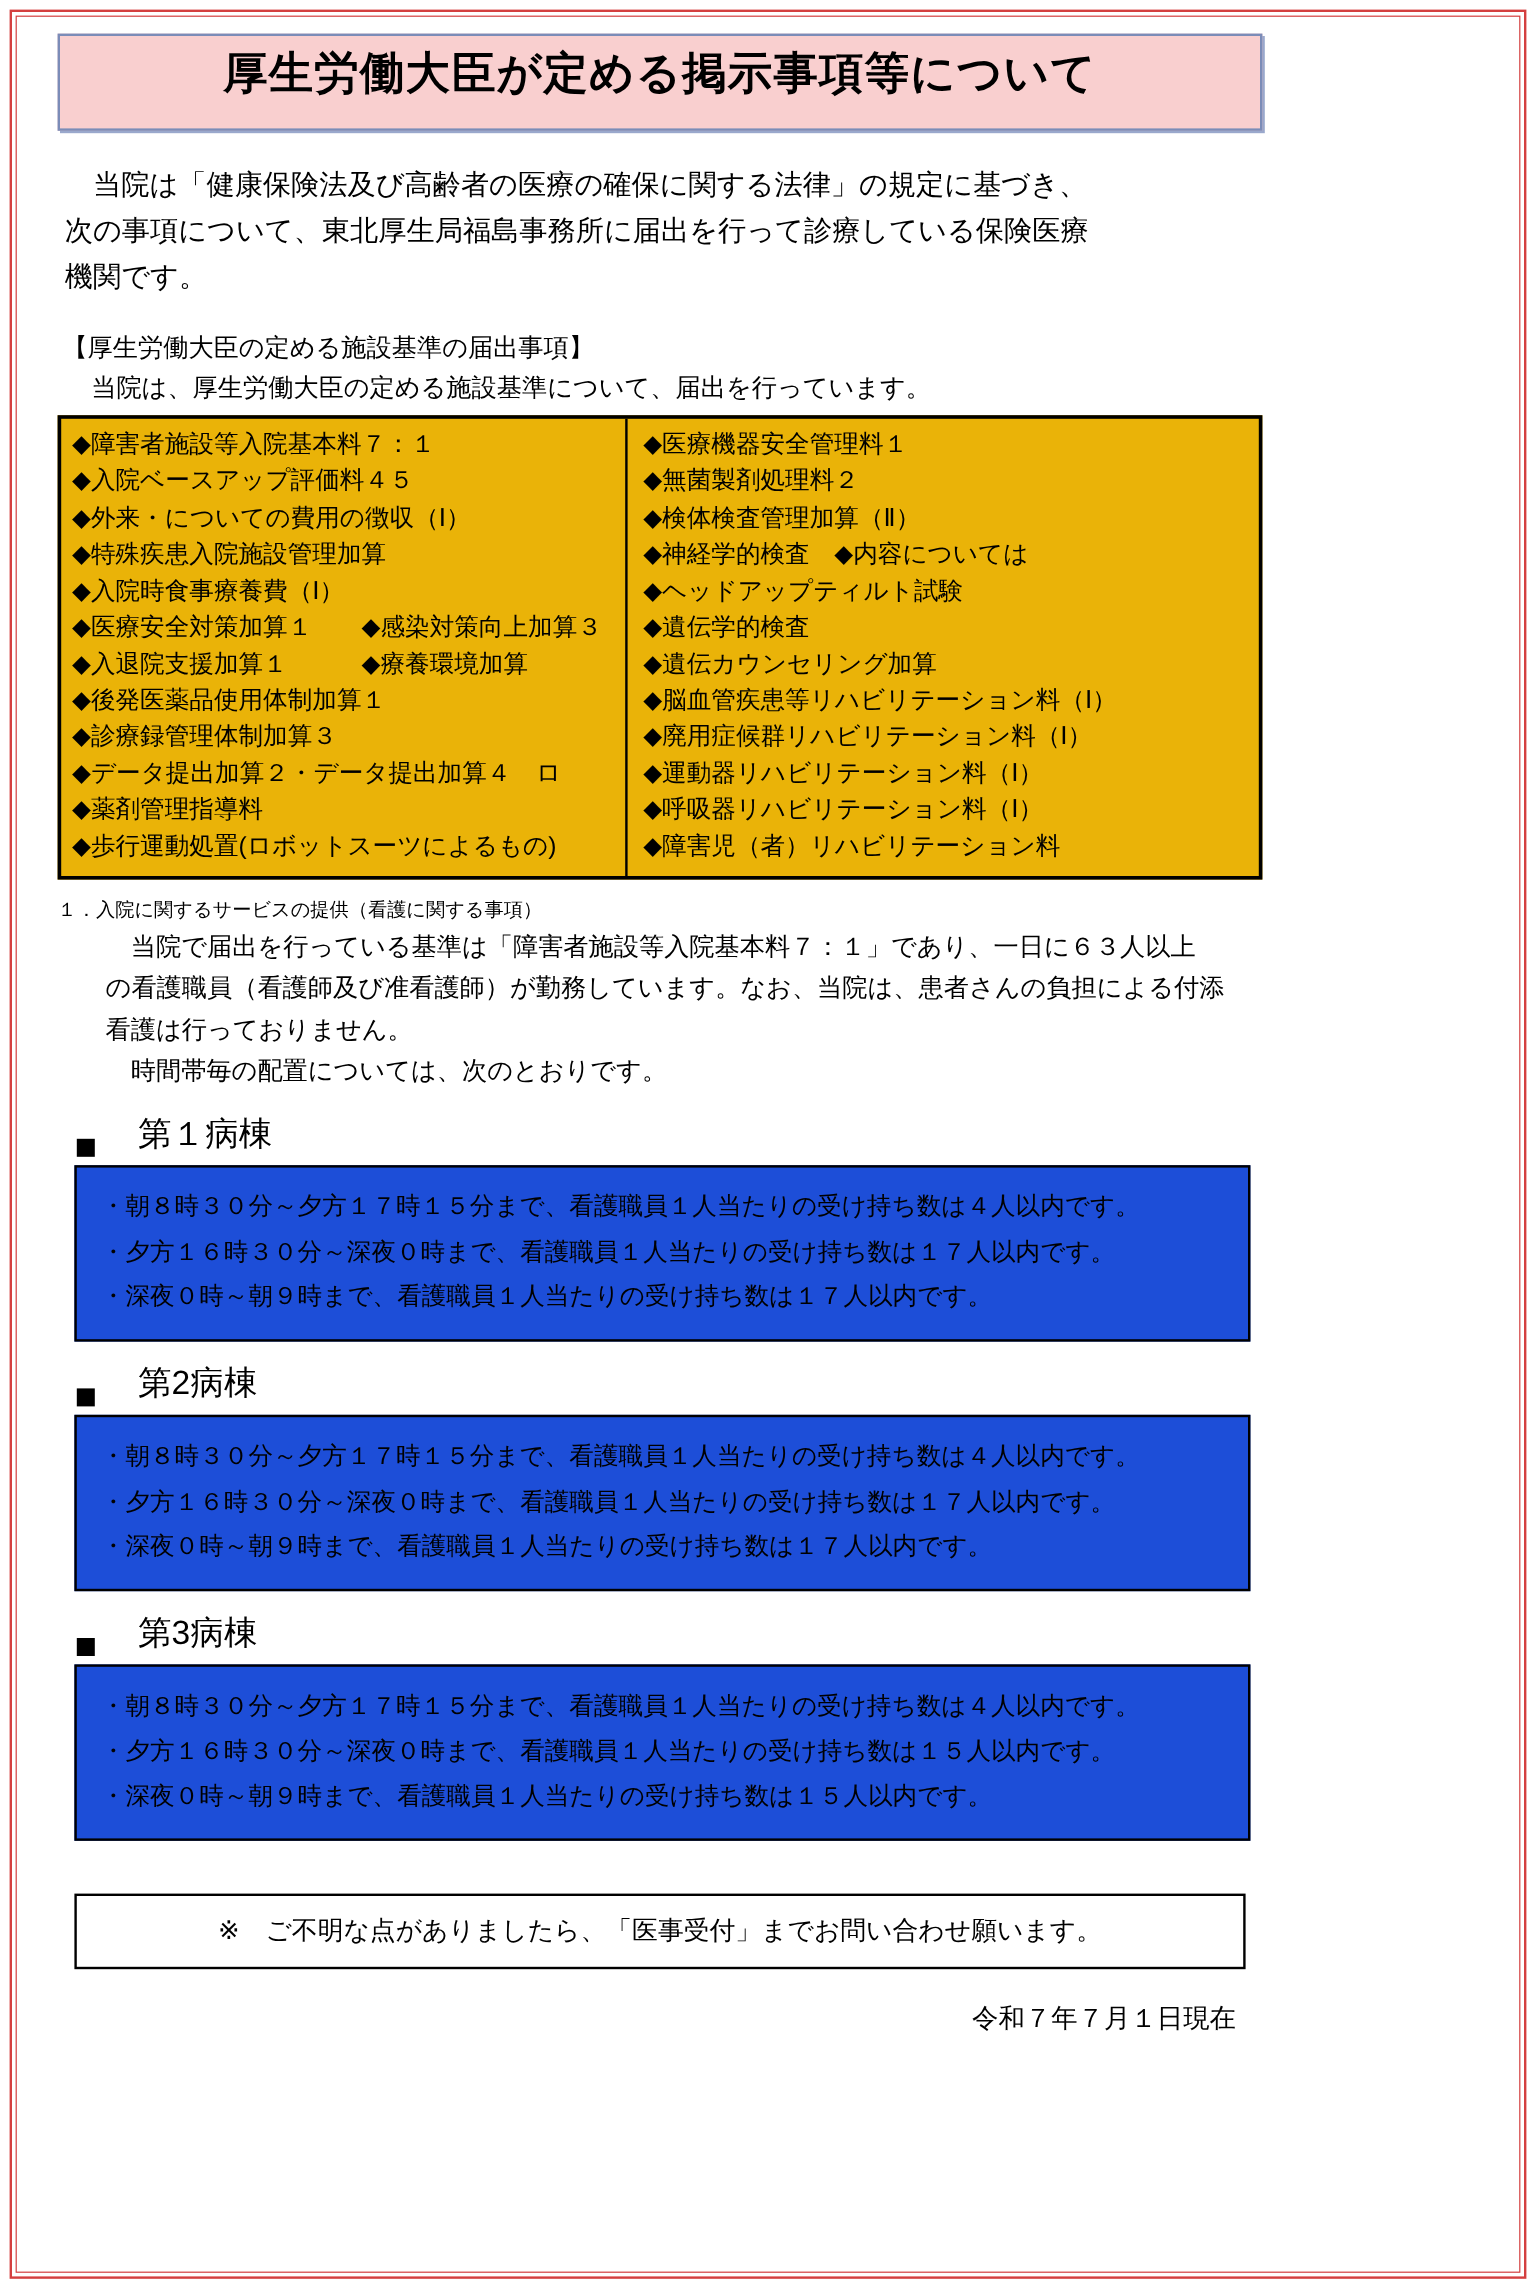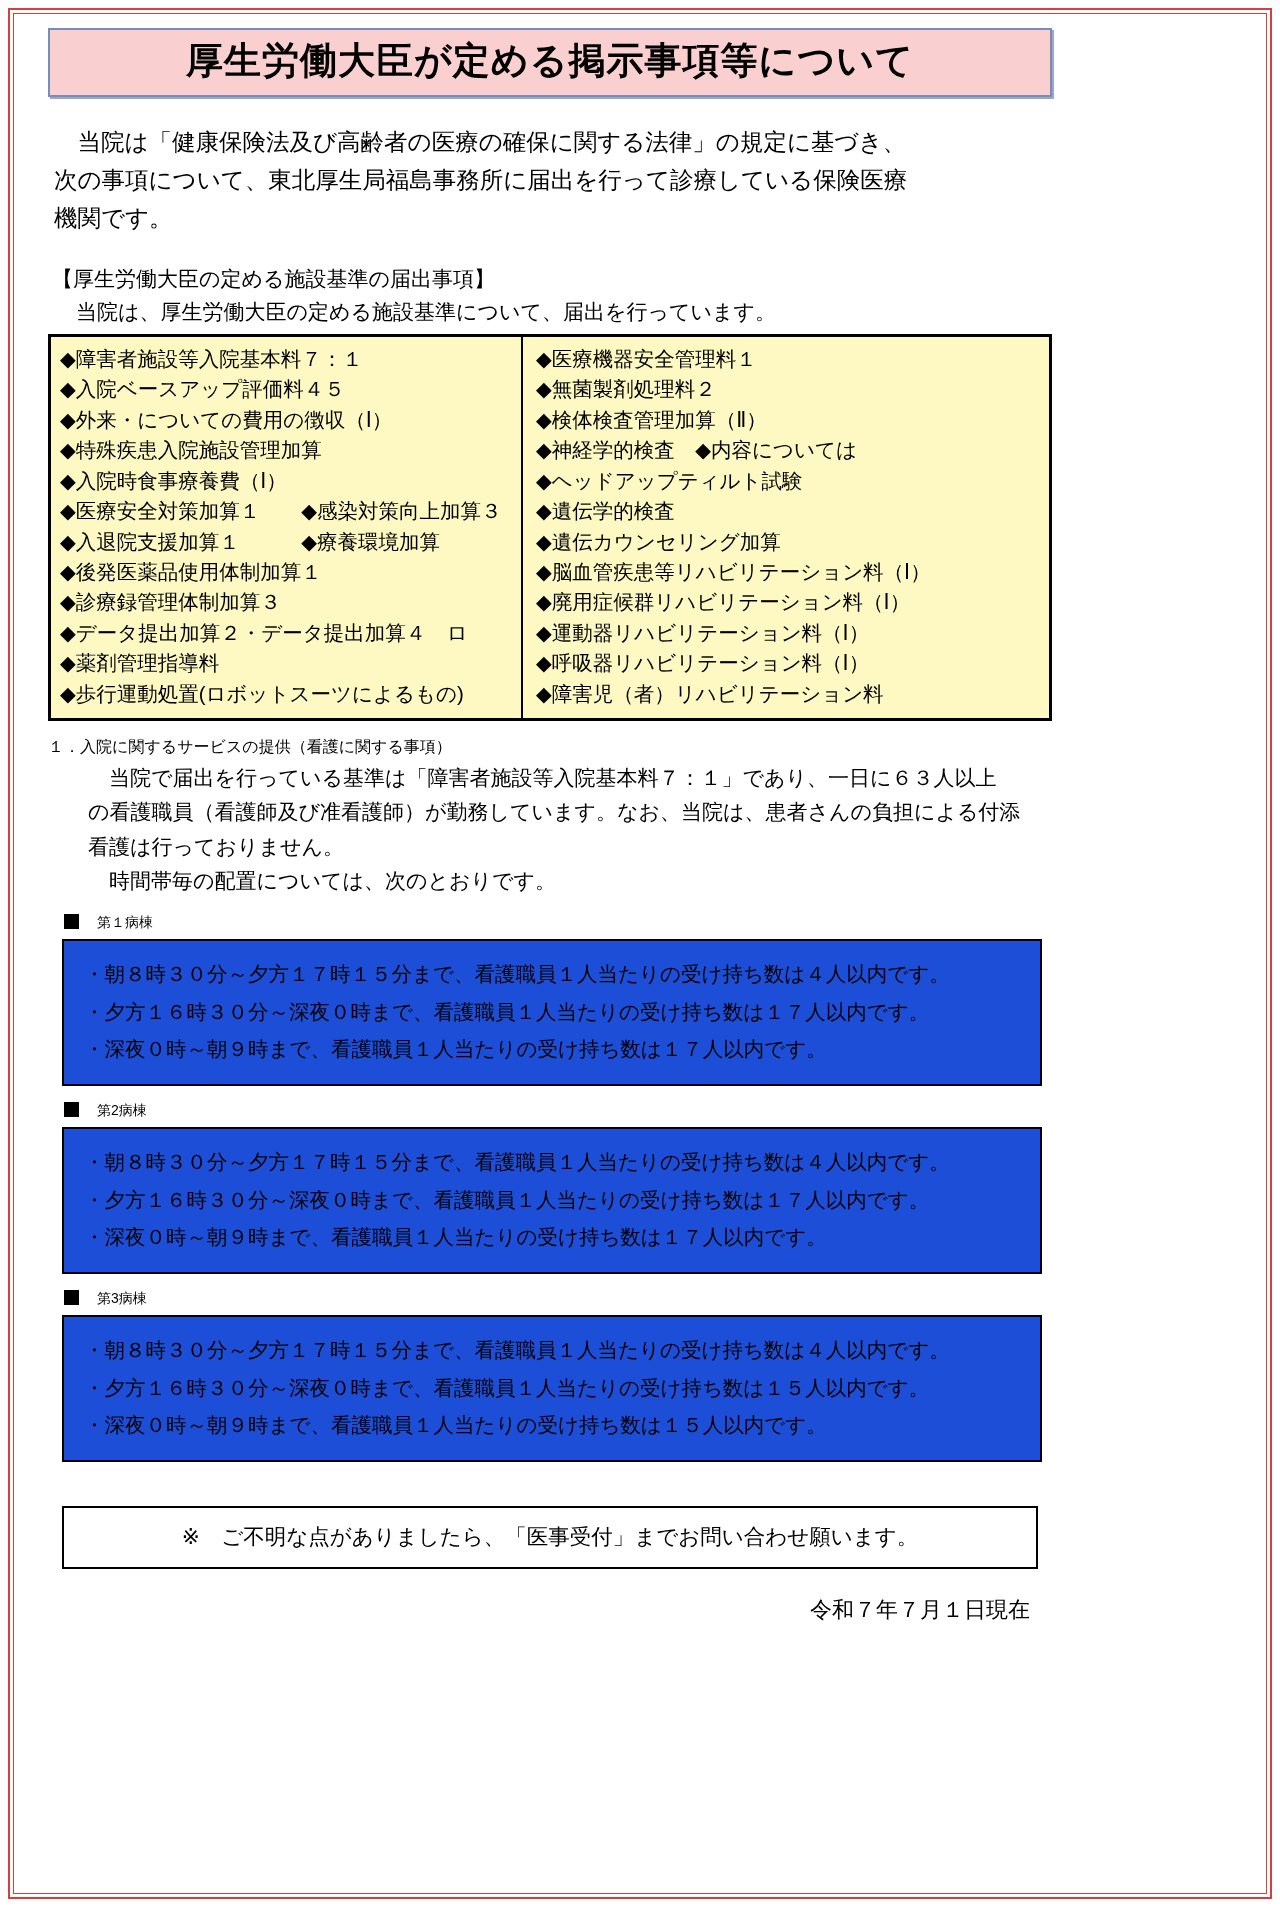--- a/index.html
+++ b/index.html
@@ -43,21 +43,21 @@
     width: 1004px;
     box-sizing: border-box;
   }
 
   
   .title-banner {
     background: #f9cfcf;
     border: 2px solid #7b8cb8;
     box-shadow: 2px 2px 0 #9aa8cc;
     text-align: center;
-    padding: 11px 0 13px 0;
+    padding: 11px 0 25px 0;
     margin-bottom: 26px;
   }
   .title-text {
     font-size: 37px;
     font-weight: bold;
     letter-spacing: 1px;
     line-height: 1.1;
     color: #000;
   }
 
@@ -78,21 +78,21 @@
   }
   .section-sub {
     font-size: 21px;
     line-height: 1.5;
     margin: 0 0 6px 28px;
   }
 
   
   .std-table {
     border: 3px solid #000;
-    background: #fef9c3;
+    background: #eab308;
     display: flex;
     box-sizing: border-box;
     margin-bottom: 14px;
     align-items: center;
   }
   .std-col {
     box-sizing: border-box;
     padding: 7px 0 9px 0;
   }
   .std-col.left {
@@ -122,25 +122,25 @@
   .num-body {
     font-size: 21px;
     line-height: 1.63;
     margin-left: 40px;
   }
   .num-body div { white-space: pre; }
 
   
   .ward-block { margin-top: 16px; }
   .ward-label {
-    font-size: 14px;
+    font-size: 28px;
     margin: 0 0 7px 16px;
     display: flex;
-    align-items: flex-start;
-    gap: 18px;
+    align-items: flex-end;
+    gap: 36px;
   }
   .sq-marker {
     display: inline-block;
     width: 15px;
     height: 15px;
     background: #000;
   }
   .ward-box {
     border: 2px solid #000;
     background: #1d4ed8;

